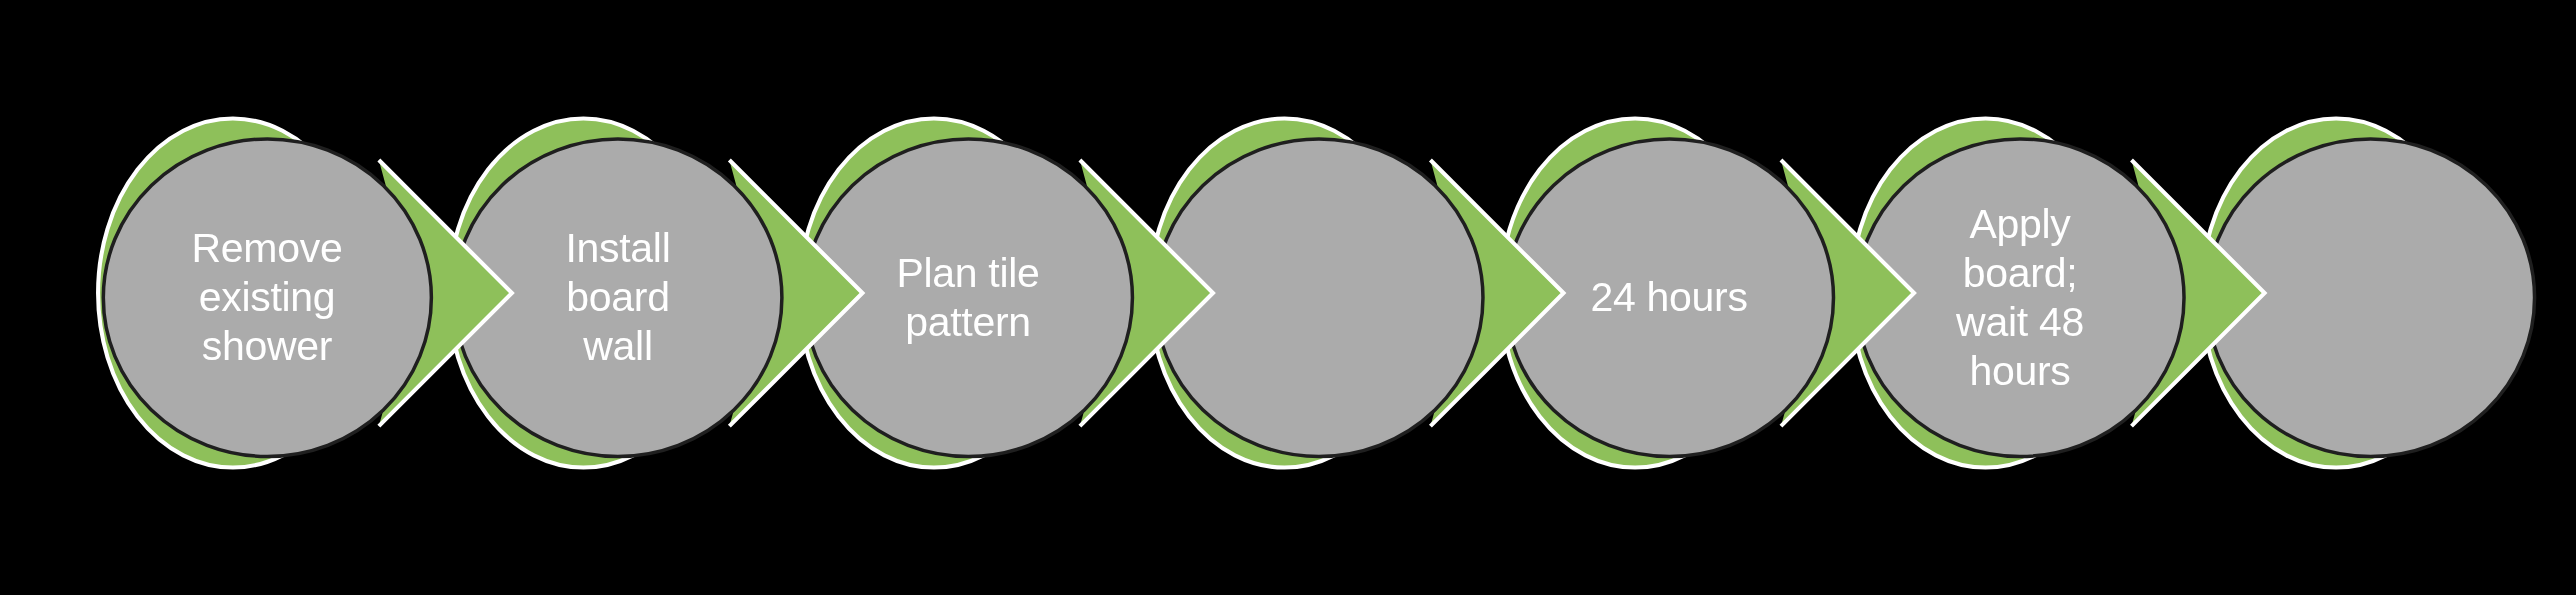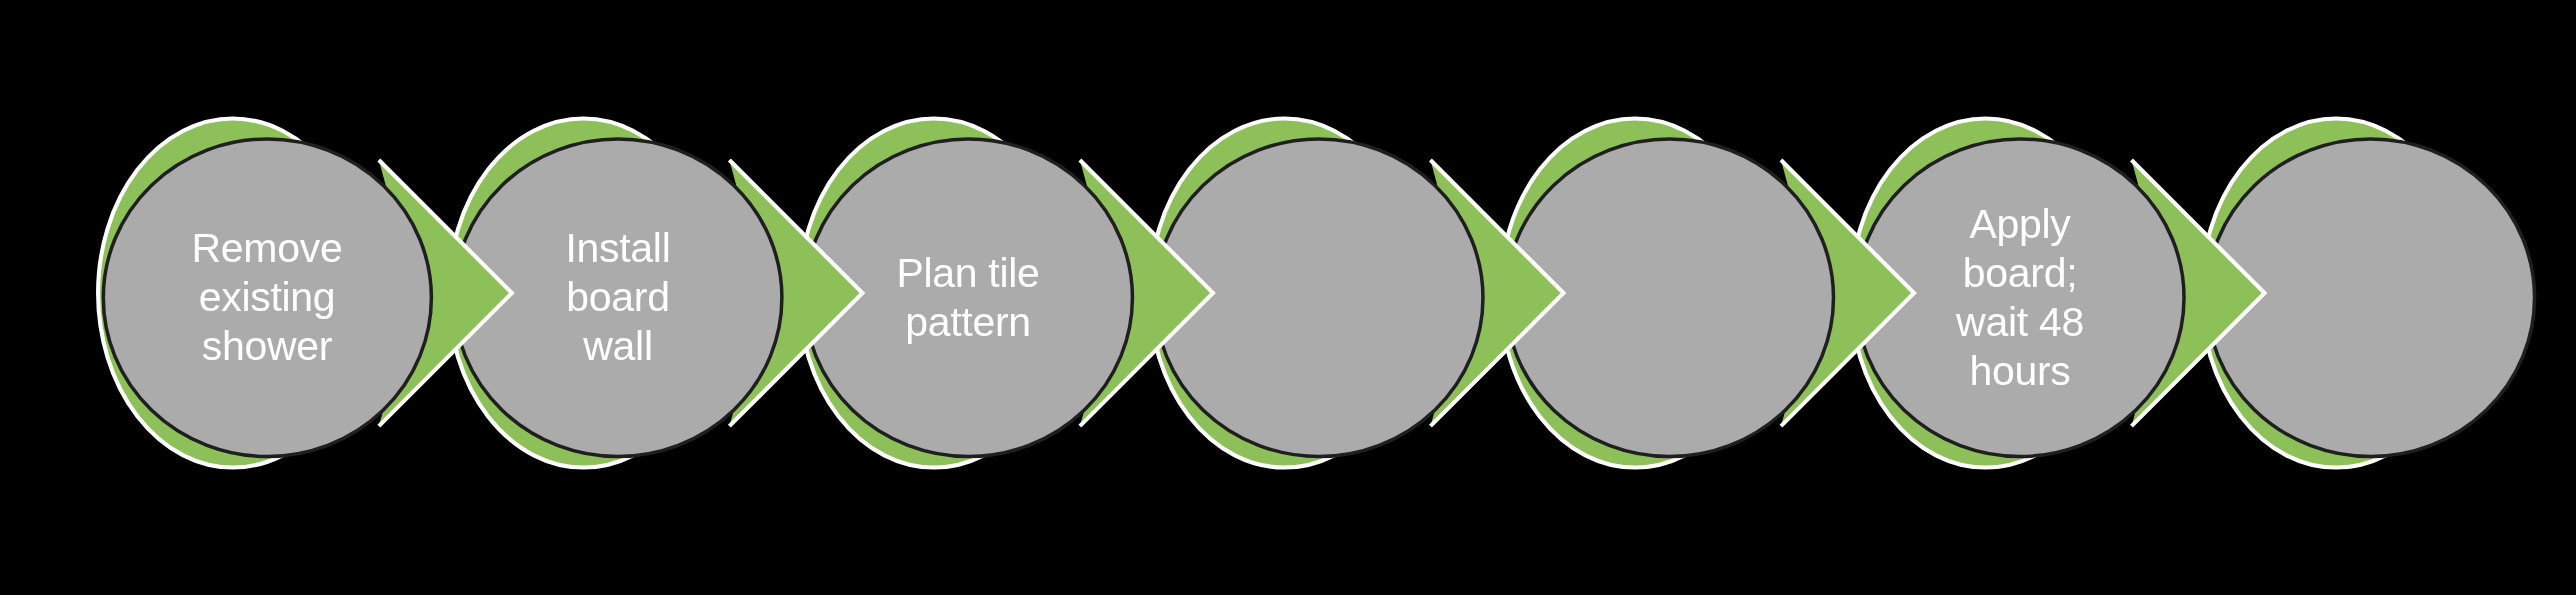--- a/index.html
+++ b/index.html
@@ -128,20 +128,21 @@
     <span>wall</span>
     <span></span>
   </div>
   <div class="step-label" style="left:860px">
     <span>Plan tile</span>
     <span>pattern</span>
     <span></span>
     <span></span>
   </div>
   <div class="step-label" style="left:1561px">
+    <span>24 hours</span>
     <span></span>
   </div>
   <div class="step-label" style="left:1912px">
     <span>Apply</span>
     <span>board;</span>
     <span>wait 48</span>
     <span>hours</span>
   </div>
 
 </div>

